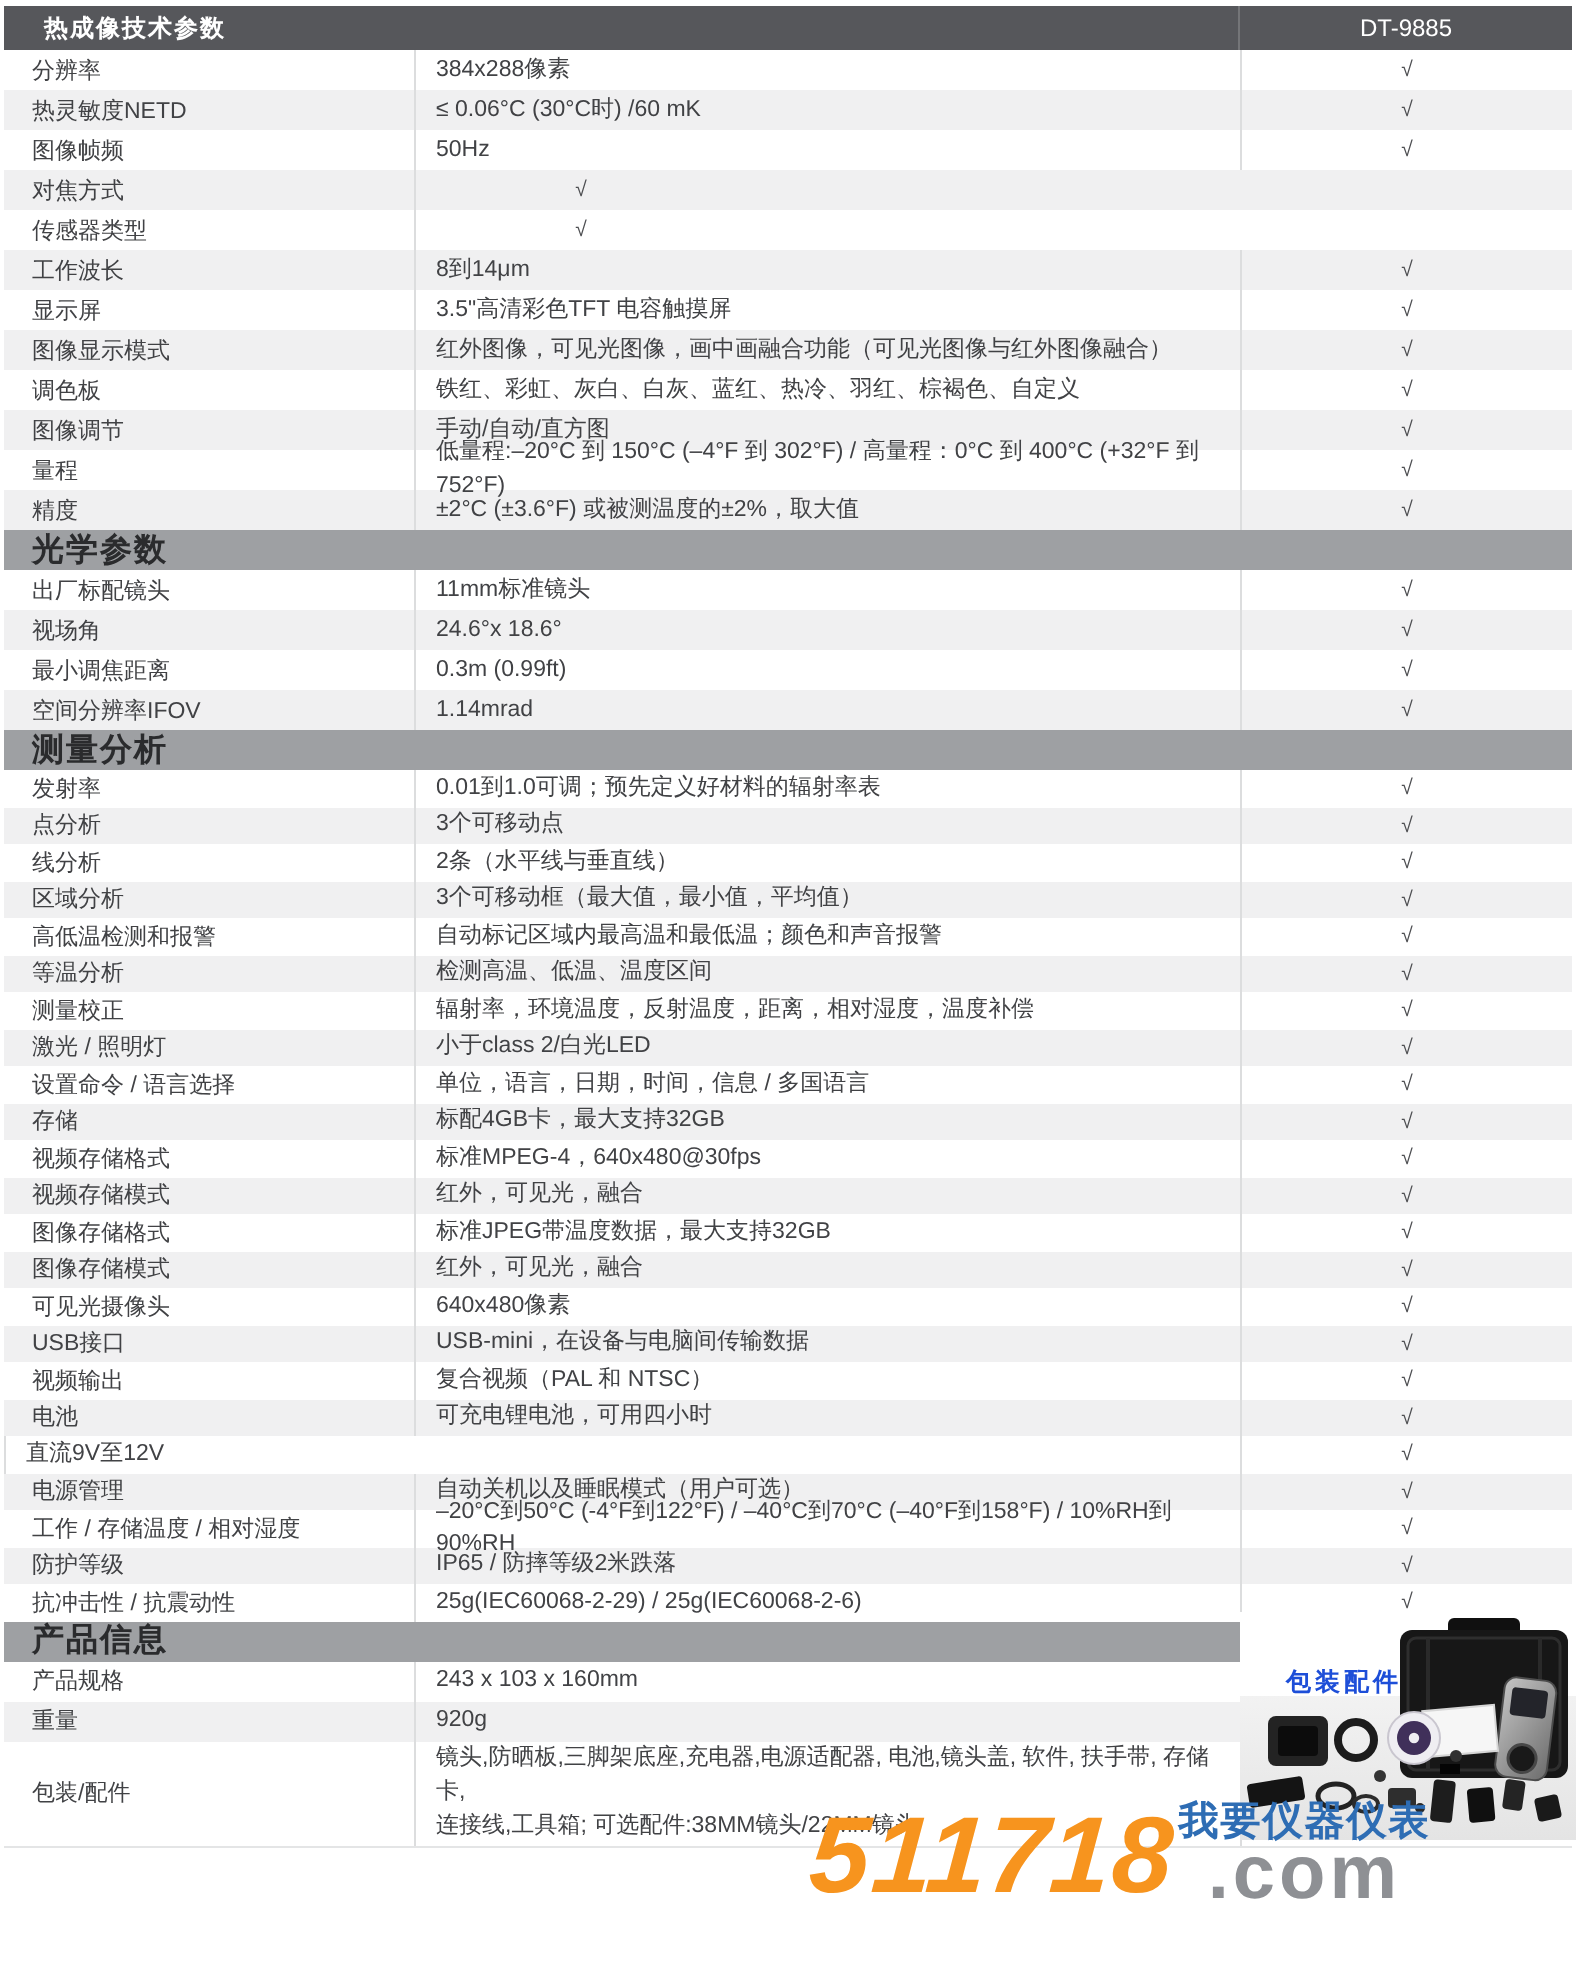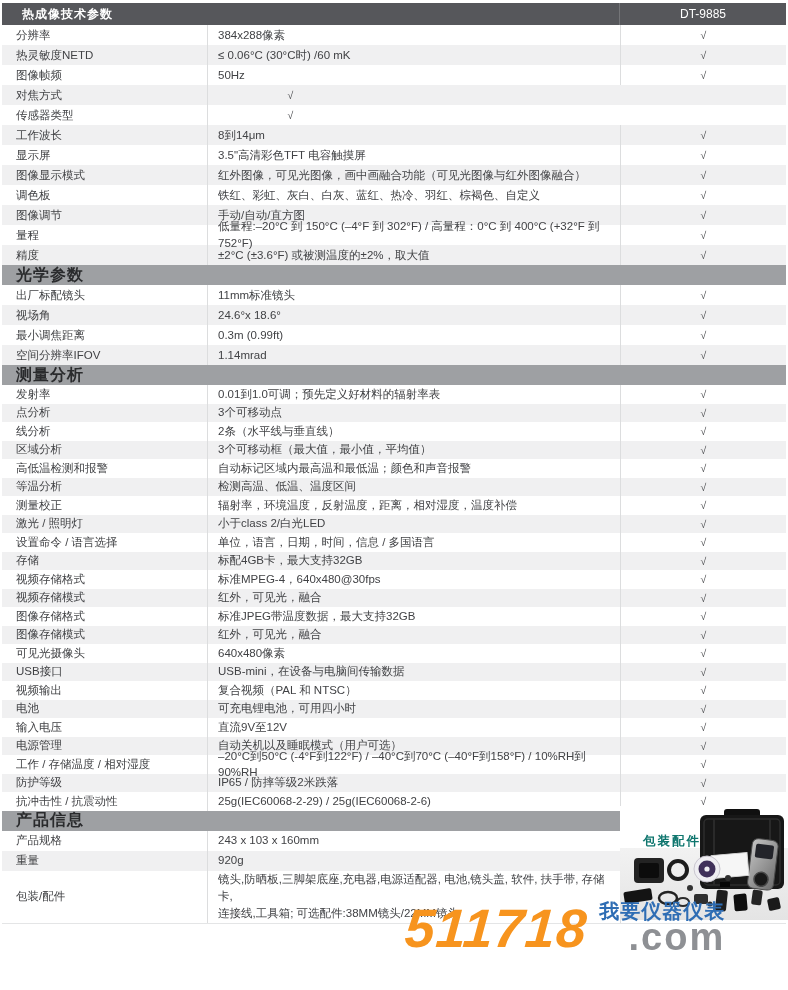--- a/index.html
+++ b/index.html
@@ -19,26 +19,26 @@
   .row{display:flex;align-items:stretch;height:20px;background:#fff;color:#414245;font-size:11.5px;}
   .row.shade{background:#f0f0f1;}
   .row.compact{height:18.5px;}
   .row.tall{height:52px;}
   .c-label{width:205px;box-sizing:border-box;padding-left:14px;display:flex;align-items:center;}
   .c-value{flex:1;box-sizing:border-box;padding-left:10px;padding-right:6px;border-left:1px solid #dcddde;display:flex;align-items:center;white-space:pre-line;line-height:1.45;}
   .c-check{width:166px;box-sizing:border-box;border-left:1px solid #dcddde;display:flex;align-items:center;justify-content:center;}
   .check-mark{font-size:10.5px;color:#4e4f52;}
   
   .photo{position:absolute;left:620px;top:806px;width:168px;height:114px;background:#fff;z-index:2;}
-  .photo .label{position:absolute;left:23px;top:27px;font-size:12.5px;font-weight:bold;color:#0f766e;letter-spacing:2px;}
+  .photo .label{position:absolute;left:23px;top:27px;font-size:12.5px;font-weight:bold;color:#1d4ed8;letter-spacing:2px;}
   .photo svg{position:absolute;left:0;top:0;}
   
   .watermark{position:absolute;left:405px;top:901px;z-index:3;display:flex;align-items:flex-end;}
   .wm-number{font-size:54px;line-height:0.92;font-weight:bold;font-style:italic;color:#f7941e;letter-spacing:1px;transform:skewX(-4deg);}
-  .wm-right{display:flex;flex-direction:column;align-items:flex-end;margin-left:12px;}
+  .wm-right{display:flex;flex-direction:column;align-items:center;margin-left:2px;}
   .wm-slogan{font-size:20px;font-weight:bold;color:#2e6db4;letter-spacing:1px;line-height:1;}
   .wm-com{font-size:38px;font-weight:bold;color:#8e9094;line-height:0.85;letter-spacing:2px;}
 </style>
 </head>
 <body>
 
 <div class="spec-table">
   <div class="thead">
     <div class="t-title">热成像技术参数</div>
     <div class="t-model">DT-9885</div>
@@ -276,21 +276,20 @@
         </div>
       </div>
       <div class="row shade compact">
         <div class="c-label">电池</div>
         <div class="c-value">可充电锂电池，可用四小时</div>
         <div class="c-check">
           <span class="check-mark">√</span>
         </div>
       </div>
       <div class="row compact">
-        <div class="c-label">输入电压</div>
         <div class="c-value">直流9V至12V</div>
         <div class="c-check">
           <span class="check-mark">√</span>
         </div>
       </div>
       <div class="row shade compact">
         <div class="c-label">电源管理</div>
         <div class="c-value">自动关机以及睡眠模式（用户可选）</div>
         <div class="c-check">
           <span class="check-mark">√</span>

